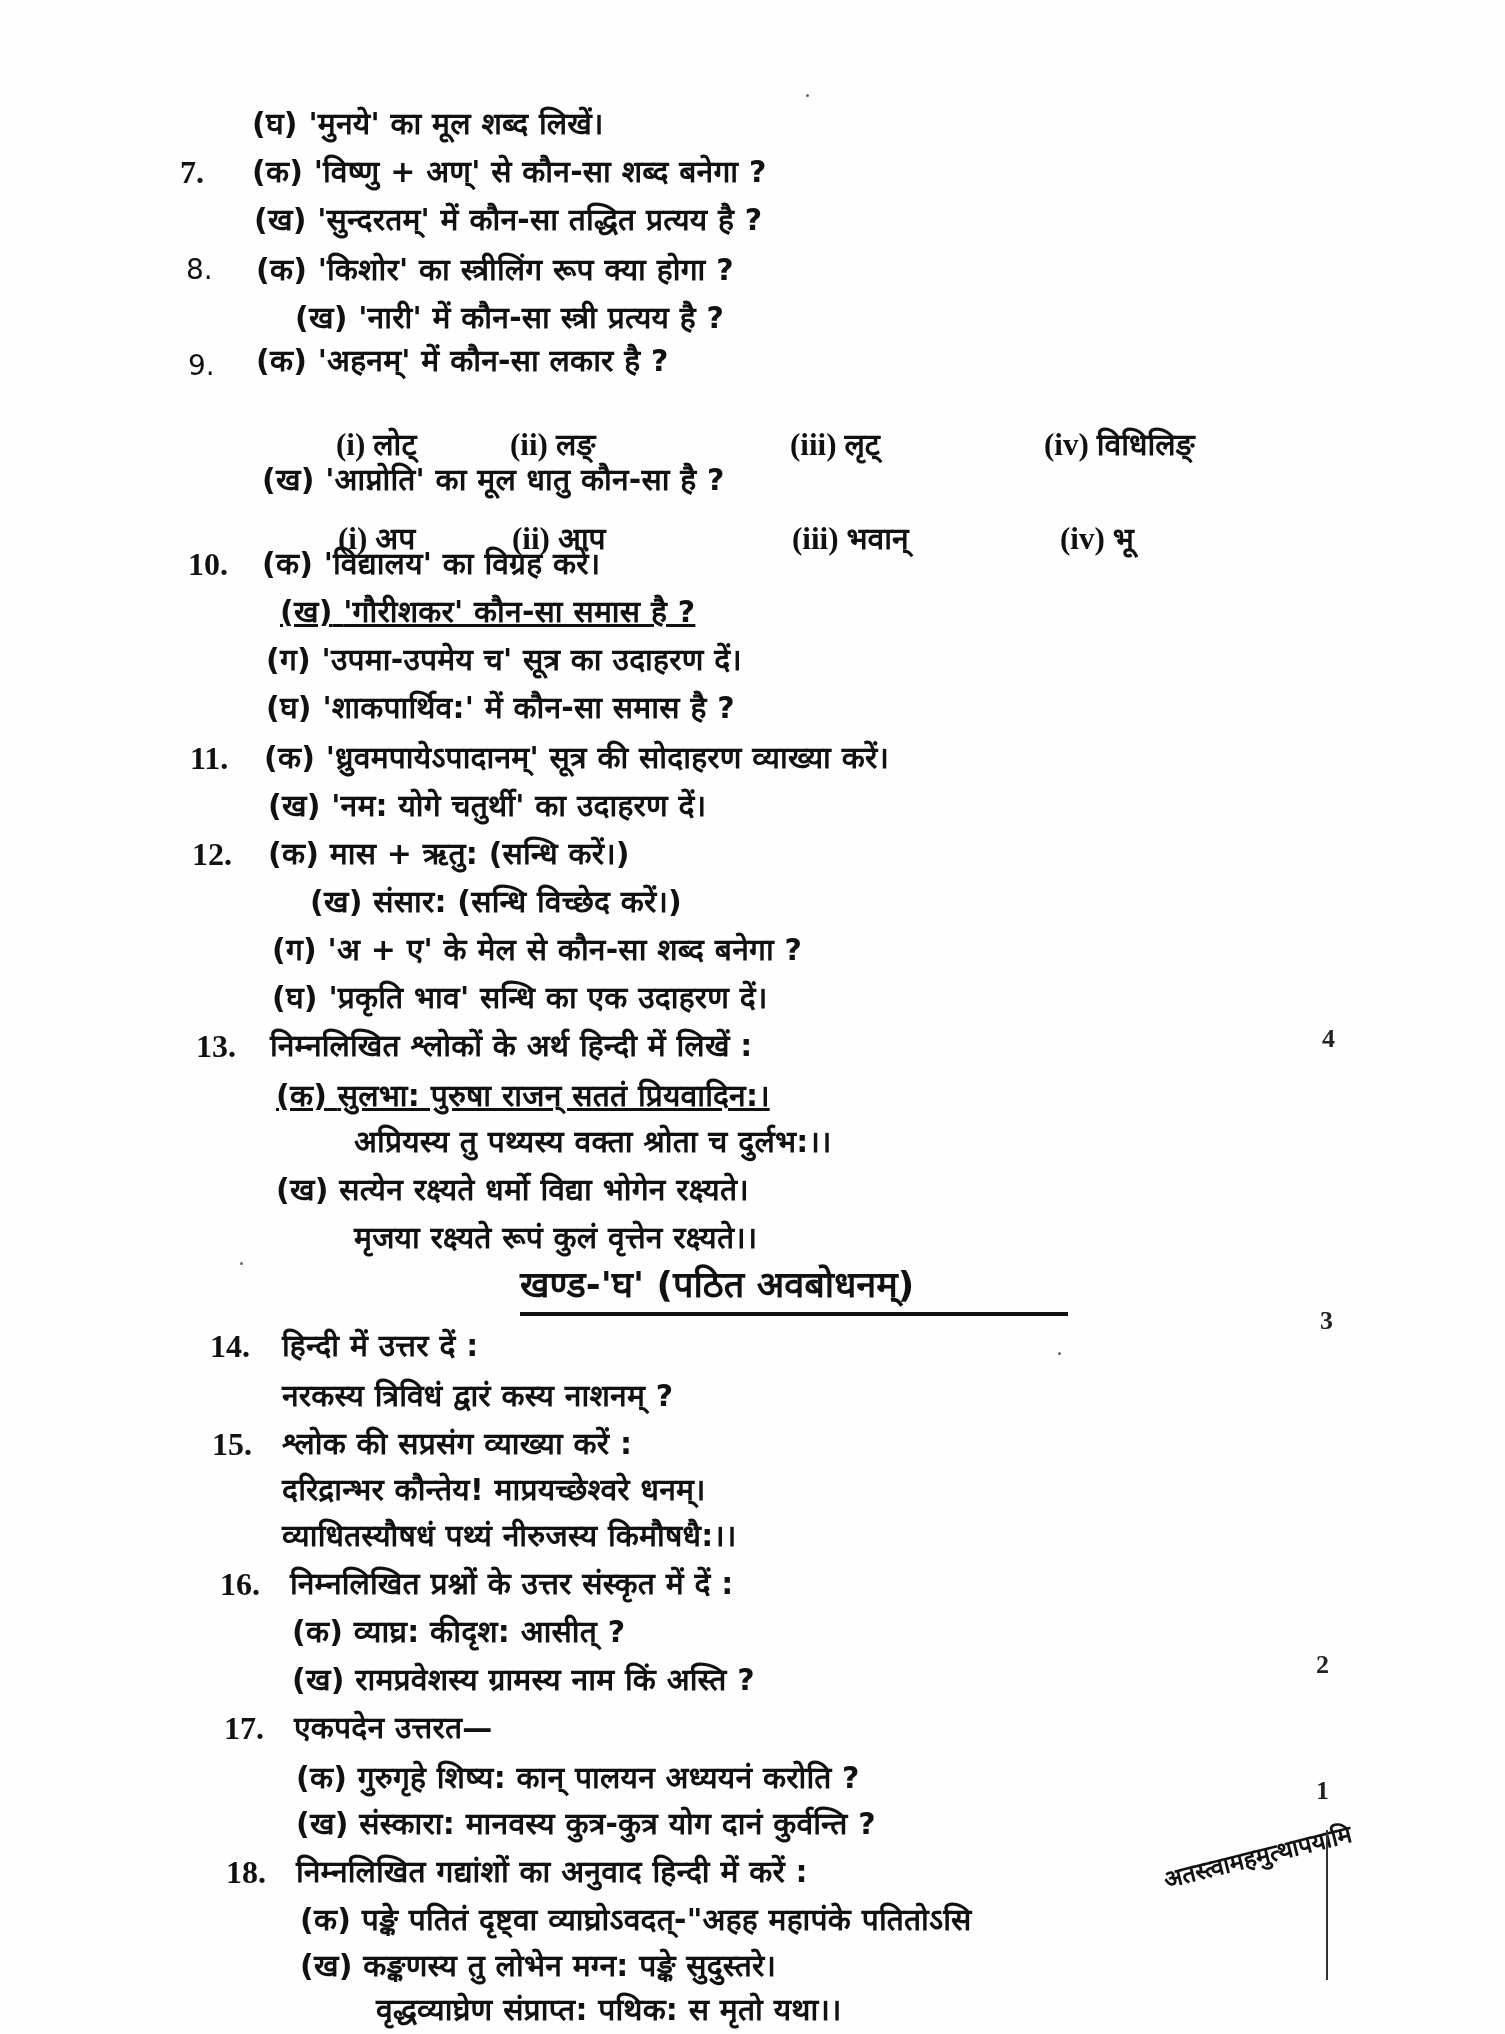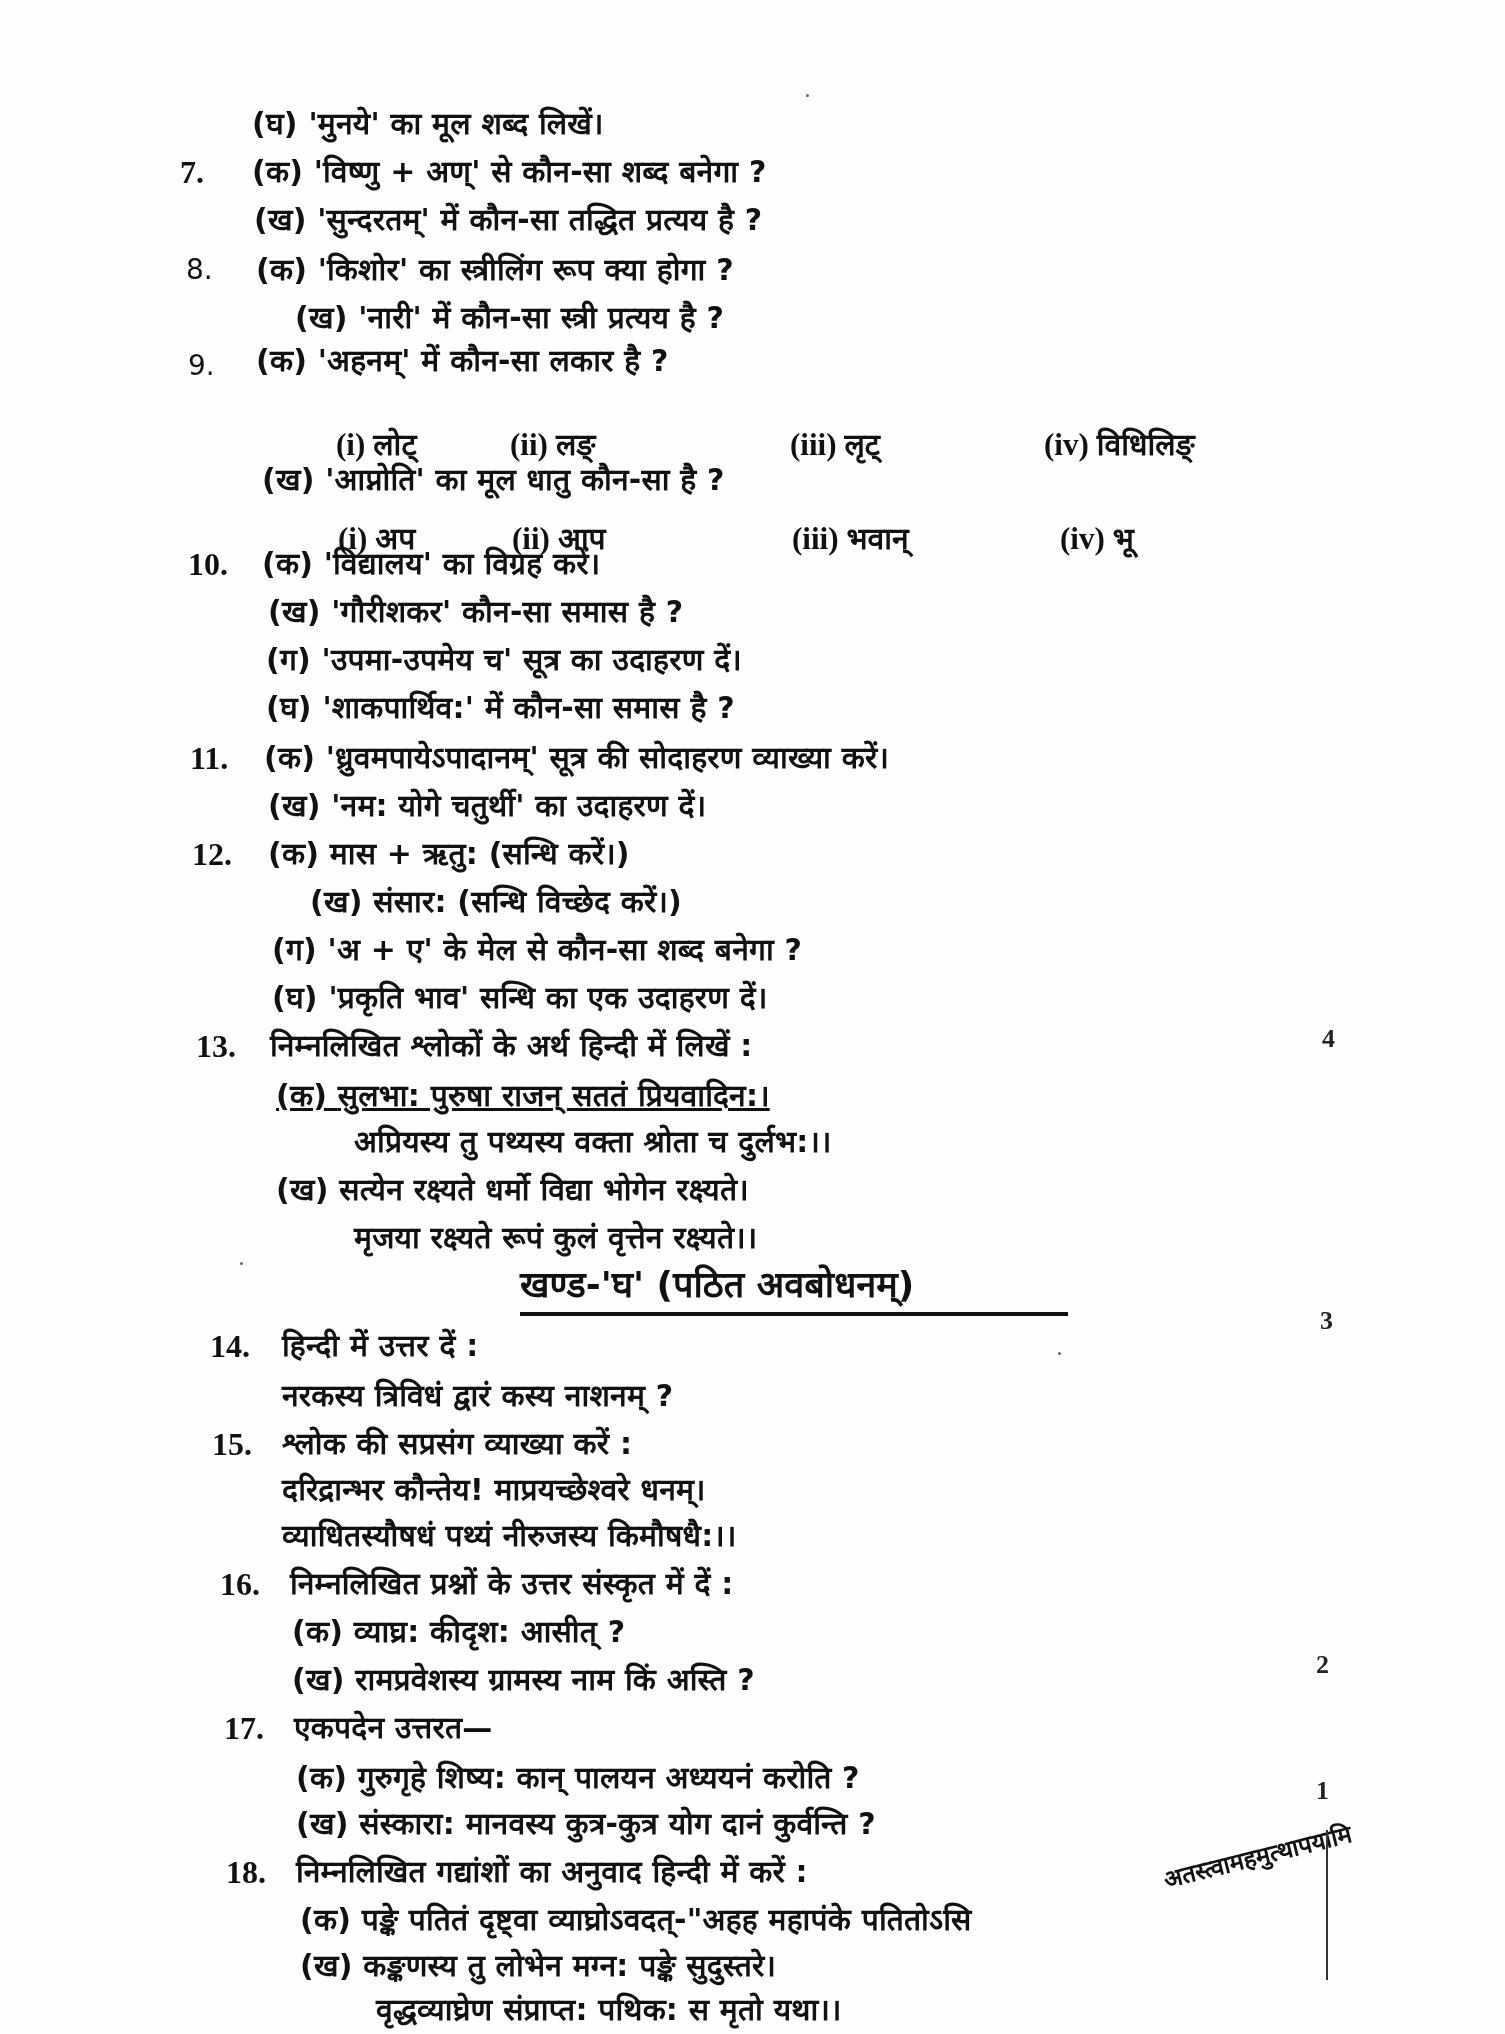--- a/index.html
+++ b/index.html
@@ -164,21 +164,21 @@
   </div>
   <div class="opt" style="left:1060px; top:496px;">
     <span class="roman">(iv)</span><span class="val">भू</span>
   </div>
 
   <div class="qnum" style="left:188px; top:544px;">10.</div>
   <div class="line" style="left:262px; top:544px;">
     <span>(क)</span>
     <span>'विद्यालय' का विग्रह करें।</span>
   </div>
-  <div class="line" style="left:268px; top:592px;">
+  <div class="line" style="left:280px; top:592px;text-decoration:underline;">
     <span>(ख)</span>
     <span>'गौरीशकर' कौन-सा समास है ?</span>
   </div>
   <div class="line" style="left:266px; top:640px;">
     <span>(ग)</span>
     <span>'उपमा-उपमेय च' सूत्र का उदाहरण दें।</span>
   </div>
   <div class="line" style="left:266px; top:688px;">
     <span>(घ)</span>
     <span>'शाकपार्थिव:' में कौन-सा समास है ?</span>

